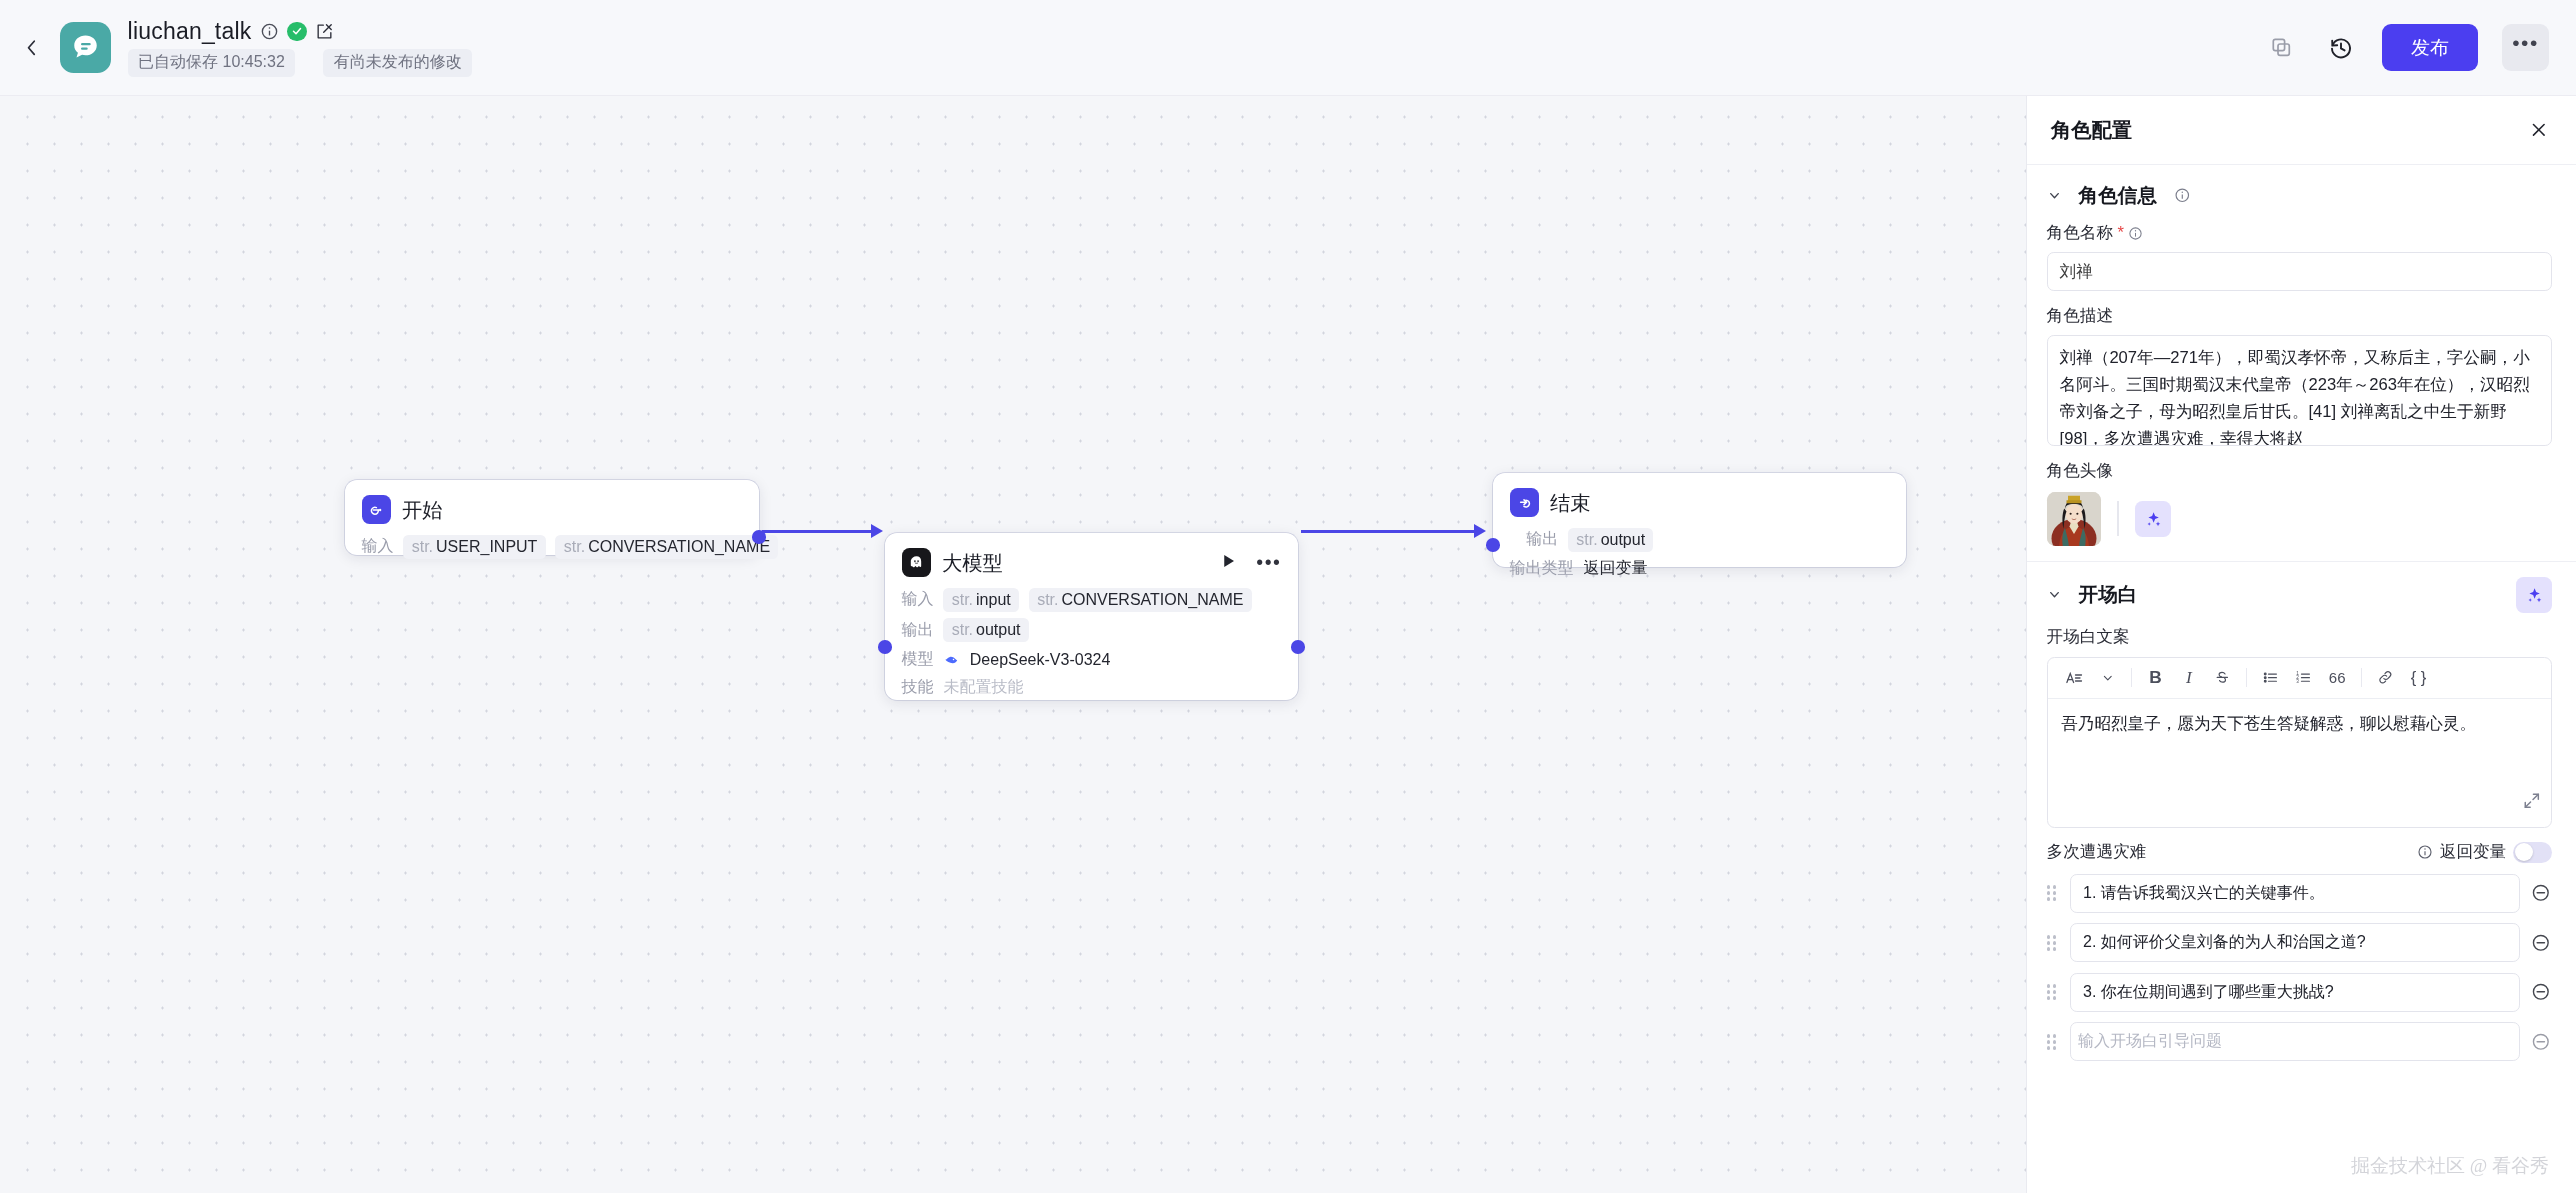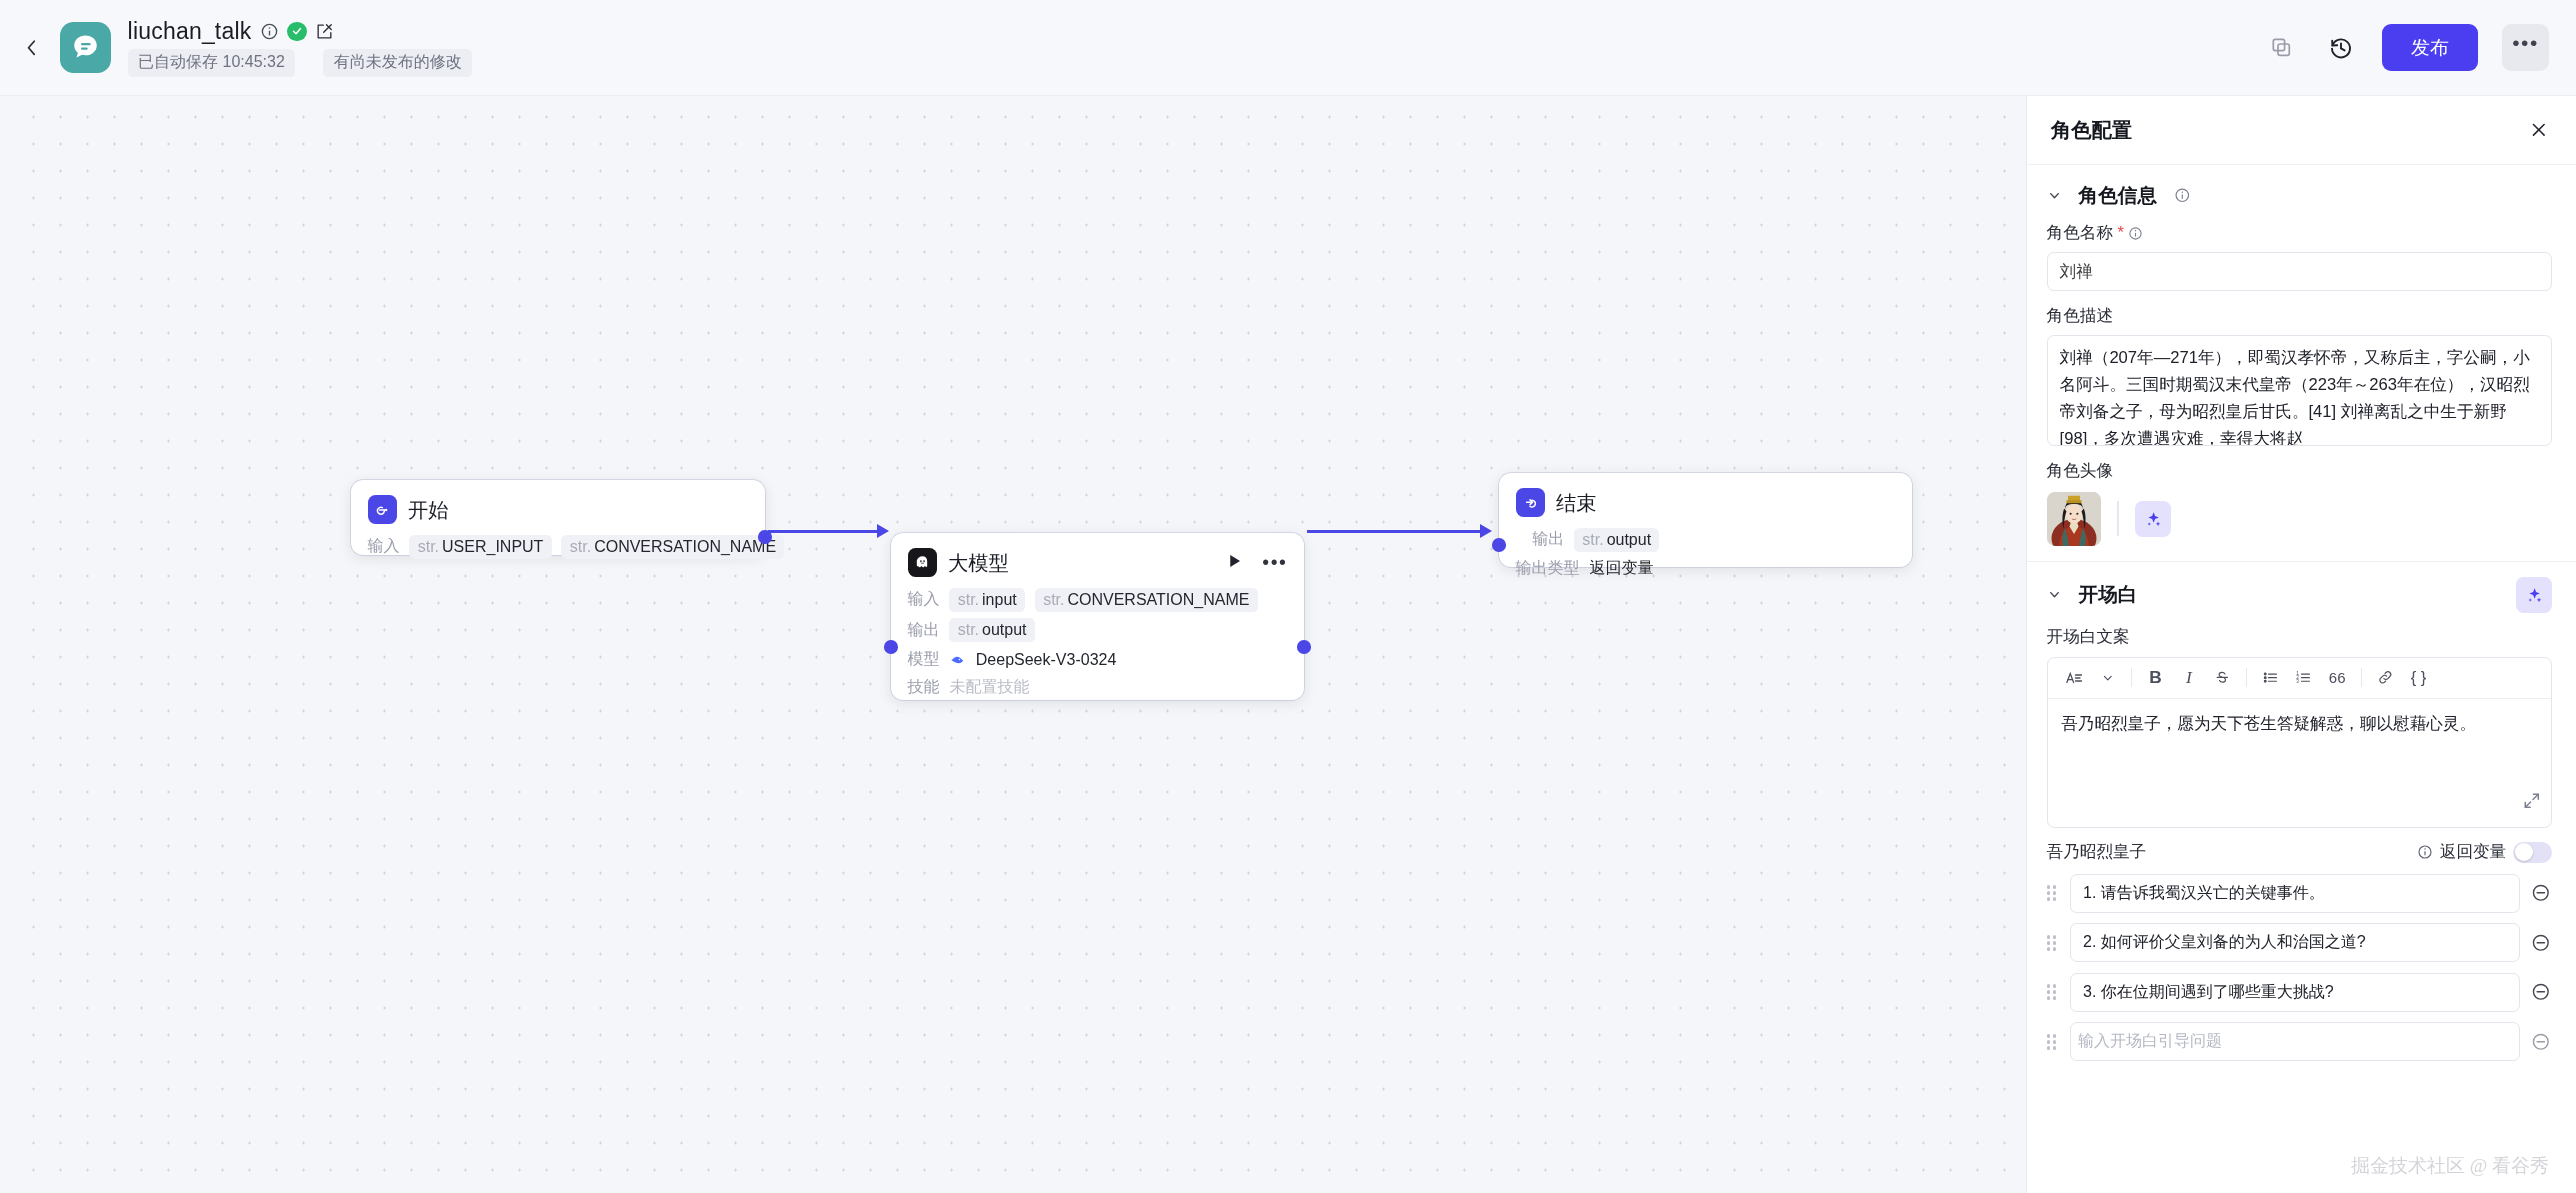--- a/index.html
+++ b/index.html
@@ -52,21 +52,21 @@
     border-radius: 9px; border: none; cursor: pointer; font-family: inherit;
   }
   .more-btn {
     width: 47px; height: 47px; border-radius: 9px; background: #e8e9ef;
     display: flex; align-items: center; justify-content: center; cursor: pointer;
     font-size: 21px; color: #41434f; letter-spacing: 1.5px; padding-bottom: 9px;
   }
 
   
   .canvas {
-    position: absolute; top: 96px; left: 11px; width: 2026px; height: 1097px;
+    position: absolute; top: 96px; left: 5px; width: 2026px; height: 1097px;
     background-color: #f5f6f9;
     background-image: radial-gradient(#d3d5de 1.1px, transparent 1.1px);
     background-size: 27px 27px;
     background-position: 9px 7.5px;
     overflow: hidden;
   }
   .node {
     position: absolute;
     background: #ffffff;
     border-radius: 12px;
@@ -541,21 +541,21 @@
                     <polyline points="10 20 4 20 4 14"></polyline>
                     <line x1="4" y1="20" x2="10.5" y2="13.5"></line>
                   </svg>
               </span>
             </div>
           </div>
         </div>
 
         <div class="field">
           <div class="q-head">
-            <span class="q-head-label">吾乃昭烈皇子</span>
+            <span class="q-head-label">多次遭遇灾难</span>
             <span class="q-head-right">
               <span class="ic-info" style="width:16px;height:16px;">
                 <svg viewBox="0 0 24 24" fill="none" stroke="#5d606d" stroke-width="1.7">
                     <circle cx="12" cy="12" r="9"></circle>
                     <line x1="12" y1="11" x2="12" y2="17"></line>
                     <circle cx="12" cy="7.6" r="1.05" fill="#5d606d" stroke="none"></circle>
                   </svg>
               </span>
               <span class="q-show-label">返回变量</span>
               <span class="toggle">

